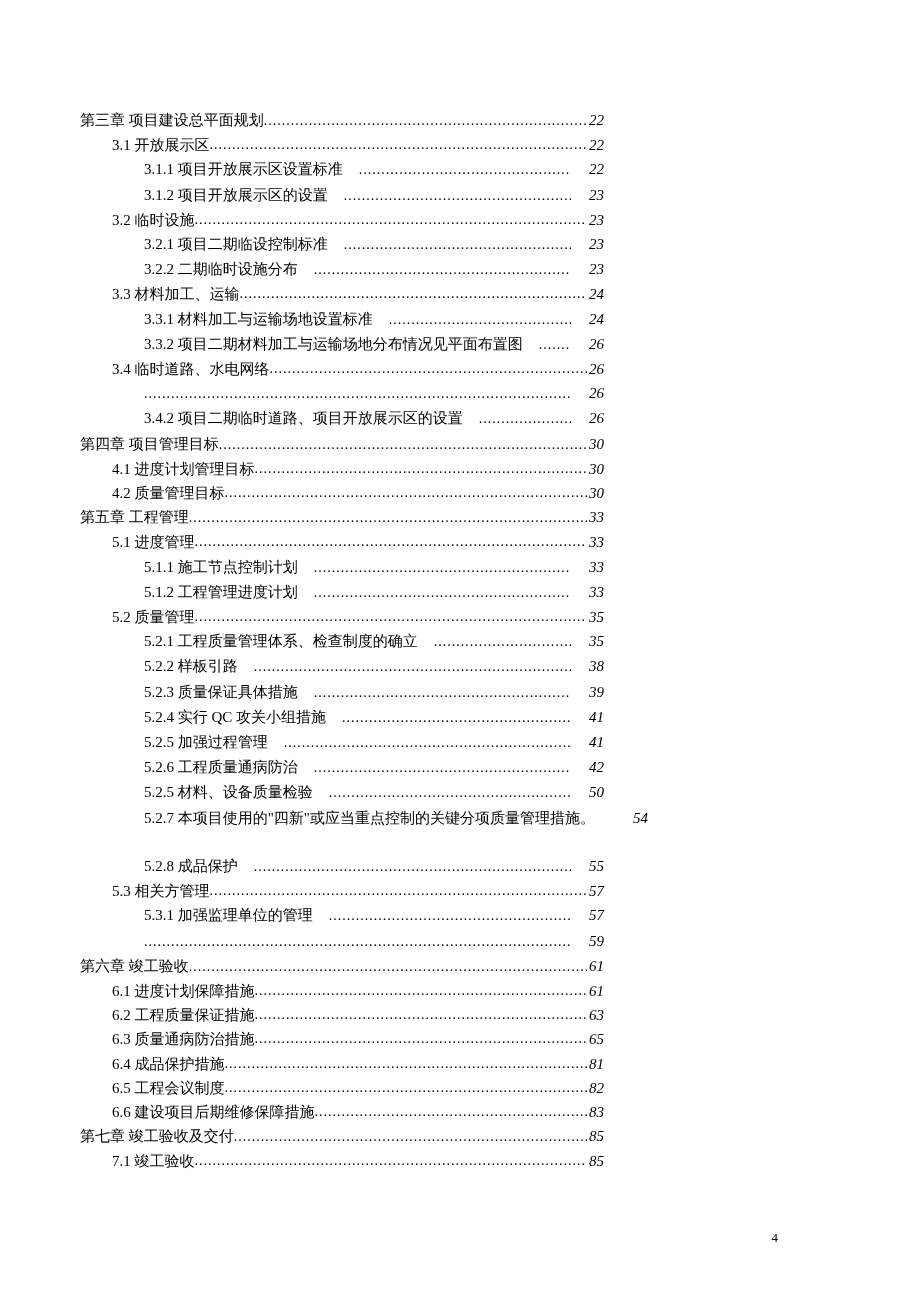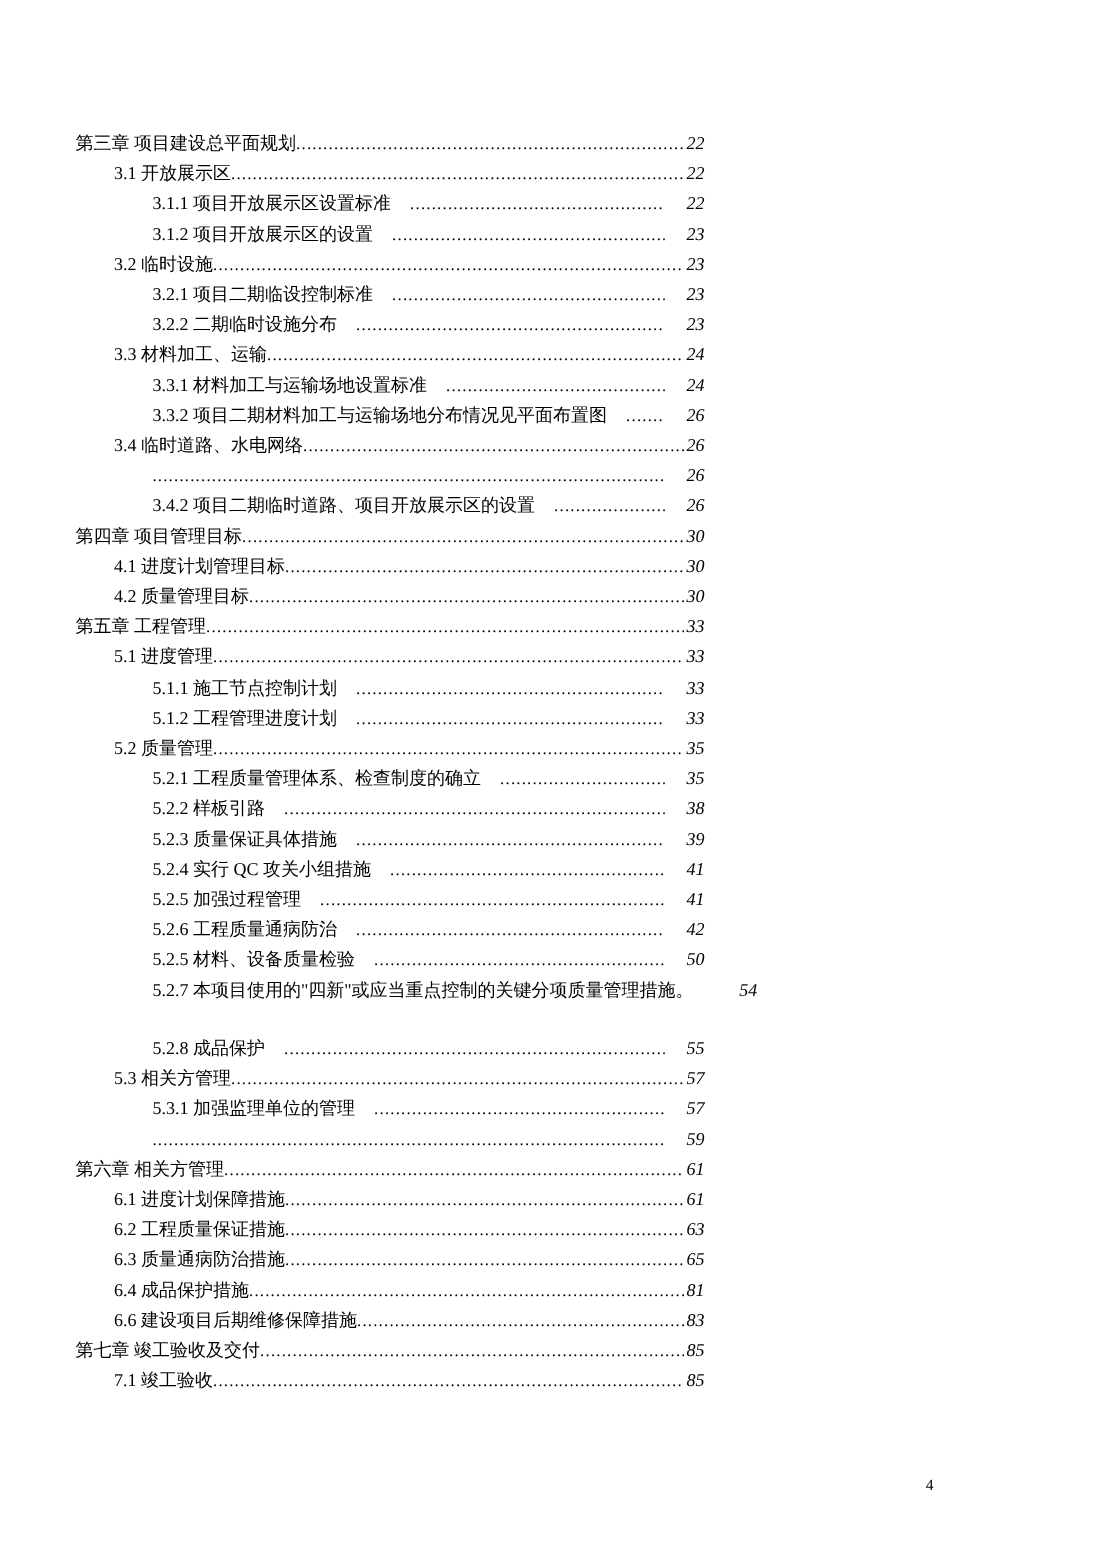--- a/index.html
+++ b/index.html
@@ -9,21 +9,21 @@
     width: 920px;
     height: 1302px;
     font-family: "SimSun", "宋体", serif;
     color: #000;
   }
   .page {
     position: relative;
     box-sizing: border-box;
     width: 920px;
     height: 1302px;
-    padding: 108px 140px 0 63px;
+    padding: 108px 140px 0 80px;
     font-size: 15px;
   }
   .toc {
     width: 524px;
   }
   .toc-row {
     display: flex;
     align-items: baseline;
     line-height: 24.2px;
     white-space: nowrap;
@@ -41,21 +41,21 @@
   }
   .toc-leader::after {
     content: "........................................................................................................................................................................................................";
   }
   .toc-page {
     flex: 0 0 auto;
     padding-left: 2px;
     font-style: italic;
   }
   .indent-0 { padding-left: 0; }
-  .indent-1 { padding-left: 32px; }
+  .indent-1 { padding-left: 32px; align-items: center; }
   .indent-2 { padding-left: 64px; gap: 16px; }
   .no-leader .toc-leader::after { content: ""; }
   .no-leader .toc-leader { flex: 0 0 4px; }
   .gap-row { height: 24px; }
   .page-number {
     position: absolute;
     bottom: 56px;
     right: 142px;
     font-size: 13px;
     font-family: "Times New Roman", serif;
@@ -224,21 +224,21 @@
       <div class="toc-row indent-2">
         <span class="toc-title">5.3.1  加强监理单位的管理</span>
         <span class="toc-leader"></span>
         <span class="toc-page">57</span>
       </div>
       <div class="toc-row indent-2">
         <span class="toc-leader"></span>
         <span class="toc-page">59</span>
       </div>
       <div class="toc-row indent-0">
-        <span class="toc-title">第六章  相关方管理</span>
+        <span class="toc-title">第六章  竣工验收</span>
         <span class="toc-leader"></span>
         <span class="toc-page">61</span>
       </div>
       <div class="toc-row indent-1">
         <span class="toc-title">6.1 进度计划保障措施</span>
         <span class="toc-leader"></span>
         <span class="toc-page">61</span>
       </div>
       <div class="toc-row indent-1">
         <span class="toc-title">6.2 工程质量保证措施</span>
@@ -247,20 +247,25 @@
       </div>
       <div class="toc-row indent-1">
         <span class="toc-title">6.3 质量通病防治措施</span>
         <span class="toc-leader"></span>
         <span class="toc-page">65</span>
       </div>
       <div class="toc-row indent-1">
         <span class="toc-title">6.4 成品保护措施</span>
         <span class="toc-leader"></span>
         <span class="toc-page">81</span>
+      </div>
+      <div class="toc-row indent-1">
+        <span class="toc-title">6.5 工程会议制度</span>
+        <span class="toc-leader"></span>
+        <span class="toc-page">82</span>
       </div>
       <div class="toc-row indent-1">
         <span class="toc-title">6.6  建设项目后期维修保障措施</span>
         <span class="toc-leader"></span>
         <span class="toc-page">83</span>
       </div>
       <div class="toc-row indent-0">
         <span class="toc-title">第七章 竣工验收及交付</span>
         <span class="toc-leader"></span>
         <span class="toc-page">85</span>

